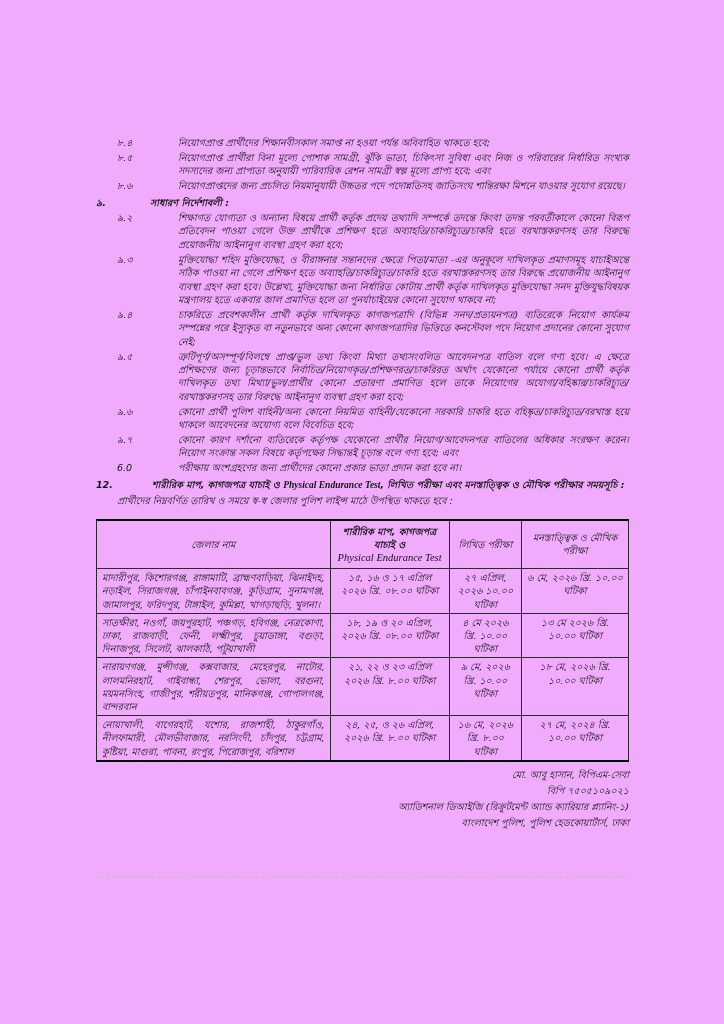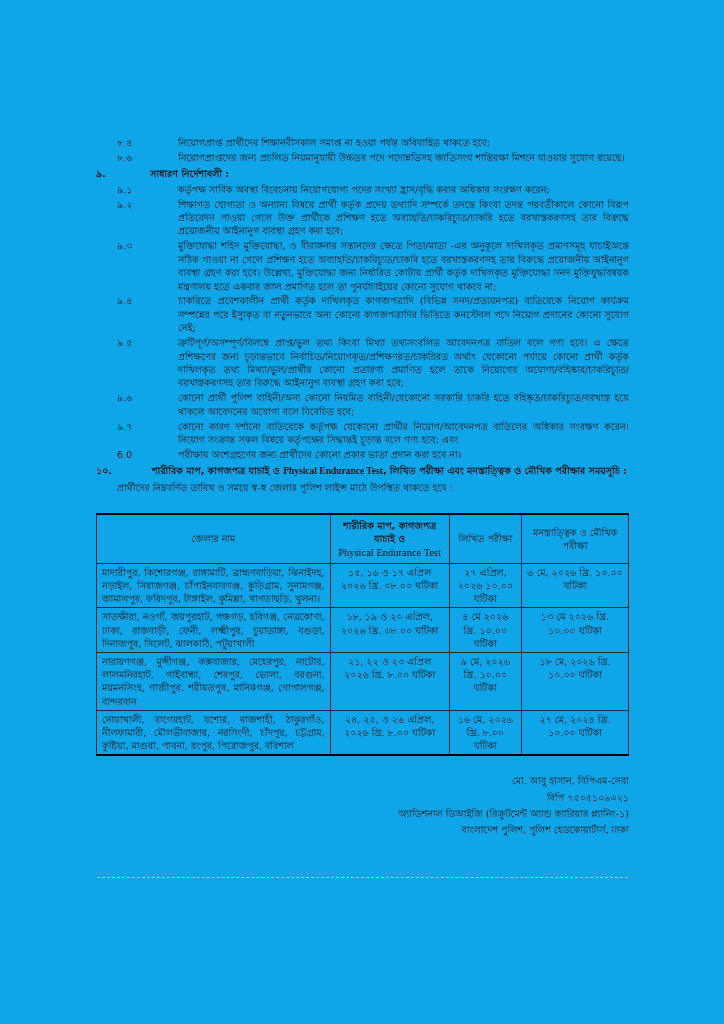--- a/index.html
+++ b/index.html
@@ -1,37 +1,38 @@
 <!DOCTYPE html>
 <html lang="bn"><head>
 <meta charset="utf-8">
 <style>
   * { box-sizing: border-box; }
   html,body { margin:0; padding:0; background:#ffffff; }
   .page {
     position:relative;
     width:724px; height:1024px;
-    background:#0ea5e9;
+    background:#f0abfc;
     font-family:"DejaVu Sans", sans-serif;
     font-size:9.5px;
     line-height:13.4px;
     color:#141414;
     padding:136px 95px 7px 96px;
     overflow:hidden;
+    font-style:italic;
   }
   .item { display:flex; margin-bottom:1.5px; }
   .item .num { flex-shrink:0; }
   .item .txt { flex:1; text-align:justify;margin-left:36px; }
   .lv2 { padding-left:21px; }
   .lv2 .num { width:25px; }
   .sec { display:flex; font-weight:bold; margin:3px 0 2px 0; }
   .sec .num { width:21px; flex-shrink:0; }
   .sec10 .num { width:23px; }
   .sec .txt { flex:1;margin-left:33px; }
-  .subtitle { padding-left:21px; margin-bottom:19px; }
+  .subtitle { padding-left:21px; margin-bottom:11px; }
   .en { font-family:"Liberation Serif", serif; }
   table.sched {
     width:100%;
     border-collapse:collapse;
     border-top:2.5px solid #000;
     border-bottom:2.5px solid #000;
     margin-top:2px;
   }
   table.sched th, table.sched td {
     border:1px solid #2a2a2a;
@@ -39,49 +40,49 @@
     font-size:9.5px;
     line-height:13.2px;
     font-weight:normal;
   }
   table.sched th { text-align:center; vertical-align:middle; padding:4px 5px; }
   th.hdr-physical .bn { font-weight:bold; }
   th.hdr-physical .en { font-size:10.5px; }
   td.districts { text-align:justify; vertical-align:top; width:43.9%; }
   td.center { text-align:center; vertical-align:top;margin-top:14px; }
   col.c1 { width:43.9%; } col.c2 { width:22.4%; } col.c3 { width:13.6%; } col.c4 { width:20.1%; }
-  .signature { text-align:right; margin-top:17px; line-height:16.2px; }
+  .signature { text-align:right; margin-top:5px; line-height:16.2px; }
   .cutline {
     position:absolute; top:877px; left:97px; right:96px;
     border-top:1px dashed #bfbfbf;
   }
 </style>
 </head>
 <body>
 
 <div class="page">
 
   <div class="item lv2">
     <div class="num">৮.৪</div>
     <div class="txt">নিয়োগপ্রাপ্ত প্রার্থীদের শিক্ষানবীসকাল সমাপ্ত না হওয়া পর্যন্ত অবিবাহিত থাকতে হবে;</div>
   </div>
   <div class="item lv2">
+    <div class="num">৮.৫</div>
+    <div class="txt">নিয়োগপ্রাপ্ত প্রার্থীরা বিনা মূল্যে পোশাক সামগ্রী, ঝুঁকি ভাতা, চিকিৎসা সুবিধা এবং নিজ ও পরিবারের নির্ধারিত সংখ্যক সদস্যদের জন্য প্রাপ্যতা অনুযায়ী পারিবারিক রেশন সামগ্রী স্বল্প মূল্যে প্রাপ্য হবে; এবং</div>
+  </div>
+  <div class="item lv2">
     <div class="num">৮.৬</div>
     <div class="txt">নিয়োগপ্রাপ্তদের জন্য প্রচলিত নিয়মানুযায়ী উচ্চতর পদে পদোন্নতিসহ জাতিসংঘ শান্তিরক্ষা মিশনে যাওয়ার সুযোগ রয়েছে।</div>
   </div>
 
   <div class="sec">
     <div class="num">৯.</div>
     <div class="txt">সাধারণ নির্দেশাবলী :</div>
   </div>
 
-  <div class="item lv2">
-    <div class="num">৯.১</div>
-    <div class="txt">কর্তৃপক্ষ সার্বিক অবস্থা বিবেচনায় নিয়োগযোগ্য পদের সংখ্যা হ্রাস/বৃদ্ধি করার অধিকার সংরক্ষণ করেন;</div>
-  </div>
   <div class="item lv2">
     <div class="num">৯.২</div>
     <div class="txt">শিক্ষাগত যোগ্যতা ও অন্যান্য বিষয়ে প্রার্থী কর্তৃক প্রদেয় তথ্যাদি সম্পর্কে তদন্তে কিংবা তদন্ত পরবর্তীকালে কোনো বিরূপ প্রতিবেদন পাওয়া গেলে উক্ত প্রার্থীকে প্রশিক্ষণ হতে অব্যাহতি/চাকরিচ্যুত/চাকরি হতে বরখাস্তকরণসহ তার বিরুদ্ধে প্রয়োজনীয় আইনানুগ ব্যবস্থা গ্রহণ করা হবে;</div>
   </div>
   <div class="item lv2">
     <div class="num">৯.৩</div>
     <div class="txt">মুক্তিযোদ্ধা শহিদ মুক্তিযোদ্ধা, ও বীরাঙ্গনার সন্তানদের ক্ষেত্রে পিতা/মাতা -এর অনুকূলে দাখিলকৃত প্রমাণসমূহ যাচাইঅন্তে সঠিক পাওয়া না গেলে প্রশিক্ষণ হতে অব্যাহতি/চাকরিচ্যুত/চাকরি হতে বরখাস্তকরণসহ তার বিরুদ্ধে প্রয়োজনীয় আইনানুগ ব্যবস্থা গ্রহণ করা হবে। উল্লেখ্য, মুক্তিযোদ্ধা জন্য নির্ধারিত কোটায় প্রার্থী কর্তৃক দাখিলকৃত মুক্তিযোদ্ধা সনদ মুক্তিযুদ্ধবিষয়ক মন্ত্রণালয় হতে একবার জাল প্রমাণিত হলে তা পুনর্যাচাইয়ের কোনো সুযোগ থাকবে না;</div>
   </div>
   <div class="item lv2">
     <div class="num">৯.৪</div>
@@ -98,21 +99,21 @@
   <div class="item lv2">
     <div class="num">৯.৭</div>
     <div class="txt">কোনো কারণ দর্শানো ব্যতিরেকে কর্তৃপক্ষ যেকোনো প্রার্থীর নিয়োগ/আবেদনপত্র বাতিলের অধিকার সংরক্ষণ করেন। নিয়োগ সংক্রান্ত সকল বিষয়ে কর্তৃপক্ষের সিদ্ধান্তই চূড়ান্ত বলে গণ্য হবে; এবং</div>
   </div>
   <div class="item lv2">
     <div class="num">6.0</div>
     <div class="txt">পরীক্ষায় অংশগ্রহণের জন্য প্রার্থীদের কোনো প্রকার ভাতা প্রদান করা হবে না।</div>
   </div>
 
   <div class="sec sec10">
-    <div class="num">১০.</div>
+    <div class="num">12.</div>
     <div class="txt"><span>শারীরিক মাপ, কাগজপত্র যাচাই ও </span><span class="en">Physical Endurance Test</span><span>, লিখিত পরীক্ষা এবং মনস্তাত্ত্বিক ও মৌখিক পরীক্ষার সময়সূচি :</span></div>
   </div>
   <div class="subtitle">প্রার্থীদের নিম্নবর্ণিত তারিখ ও সময়ে স্ব-স্ব জেলার পুলিশ লাইন্স মাঠে উপস্থিত থাকতে হবে :</div>
 
   <table class="sched">
     <colgroup>
         <col class="c1">
         <col class="c2">
         <col class="c3">
         <col class="c4">

